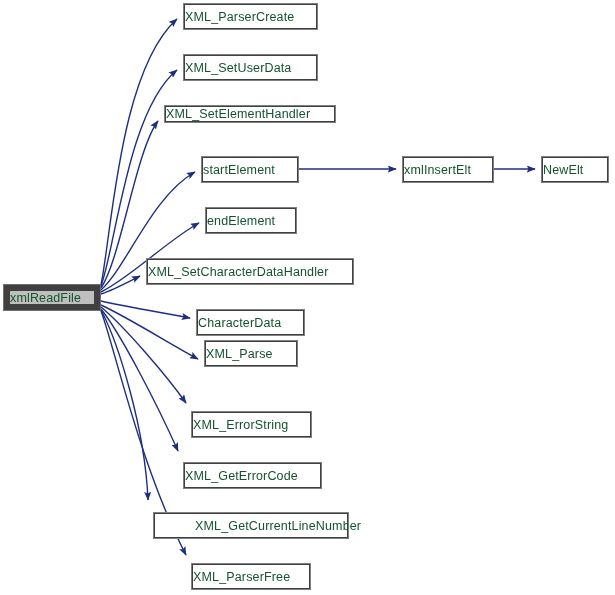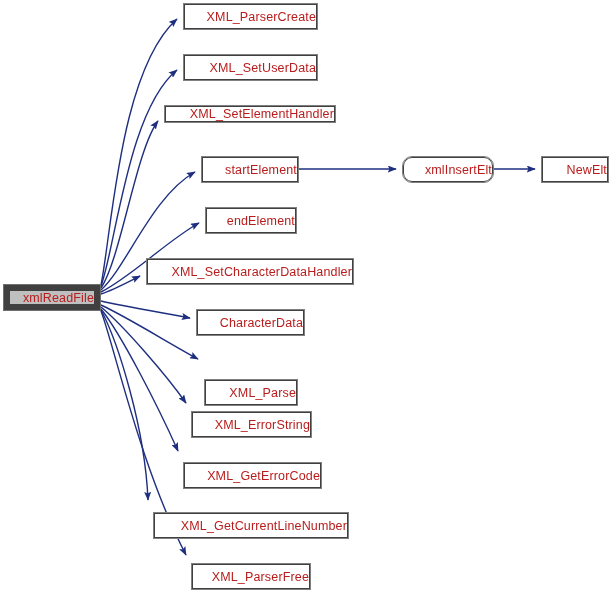--- a/index.html
+++ b/index.html
@@ -26,24 +26,24 @@
     height: 595px;
   }
   .node {
     position: absolute;
     box-sizing: border-box;
     border: 1px solid #404040;
     outline: 1px solid #808080;
     background: #ffffff;
     display: flex;
     align-items: center;
-    justify-content: flex-end;
+    justify-content: flex-start;
     font-family: "Liberation Sans", sans-serif;
     font-size: 12.5px;
-    color: #b91c1c;
+    color: #14532d;
     letter-spacing: 0.15px;
     white-space: nowrap;
     user-select: none;
   }
   .node.current {
     background: #bfbfbf;
     border: 6px solid #404040;
     outline: 1px solid #707070;
   }
   .node-label {
@@ -97,36 +97,36 @@
       </div>
       <div class="node" style="left: 206px; top: 208px; width: 90px; height: 25px;">
         <span class="node-label">endElement</span>
       </div>
       <div class="node" style="left: 147px; top: 259px; width: 206px; height: 25px;">
         <span class="node-label">XML_SetCharacterDataHandler</span>
       </div>
       <div class="node" style="left: 197px; top: 310px; width: 107px; height: 25px;">
         <span class="node-label">CharacterData</span>
       </div>
-      <div class="node" style="left: 205px; top: 380px; width: 92px; height: 25px;">
+      <div class="node" style="left: 205px; top: 341px; width: 92px; height: 25px;">
         <span class="node-label">XML_Parse</span>
       </div>
       <div class="node" style="left: 192px; top: 412px; width: 119px; height: 25px;">
         <span class="node-label">XML_ErrorString</span>
       </div>
       <div class="node" style="left: 184px; top: 463px; width: 137px; height: 25px;">
         <span class="node-label">XML_GetErrorCode</span>
       </div>
       <div class="node" style="left: 154px; top: 513px; width: 194px; height: 25px; padding-left: 40px;">
         <span class="node-label">XML_GetCurrentLineNumber</span>
       </div>
       <div class="node" style="left: 192px; top: 564px; width: 118px; height: 25px;">
         <span class="node-label">XML_ParserFree</span>
       </div>
-      <div class="node" style="left: 403px; top: 157px; width: 90px; height: 25px; border-radius: 9px;">
+      <div class="node" style="left: 403px; top: 157px; width: 90px; height: 25px;">
         <span class="node-label">xmlInsertElt</span>
       </div>
       <div class="node" style="left: 542px; top: 157px; width: 66px; height: 25px;">
         <span class="node-label">NewElt</span>
       </div>
     </div>
 
 </div>
 
 </body></html>

